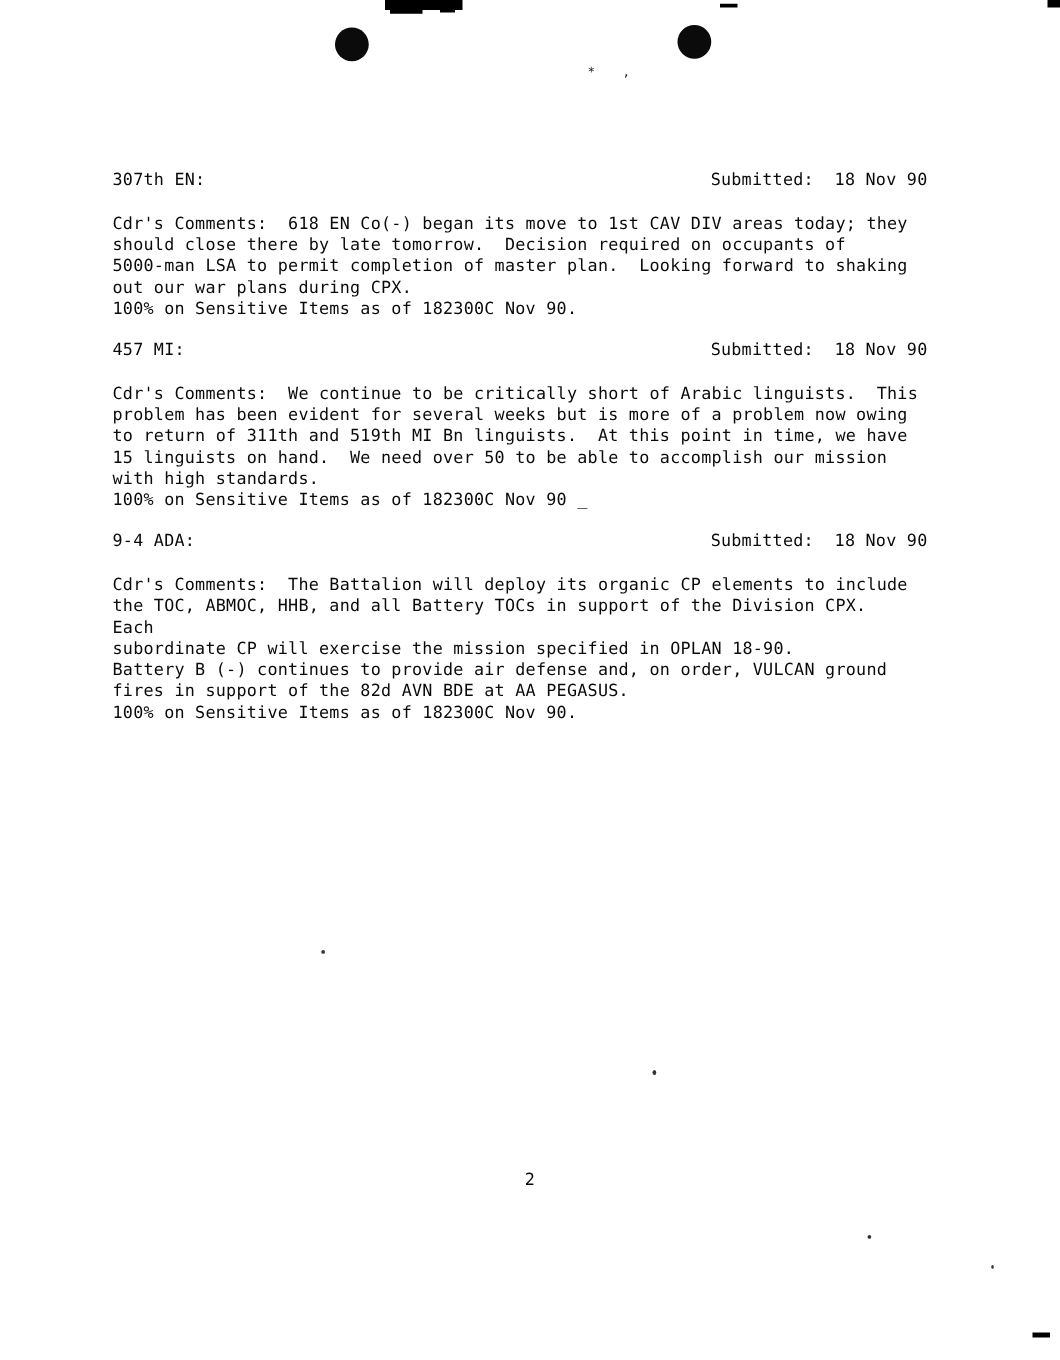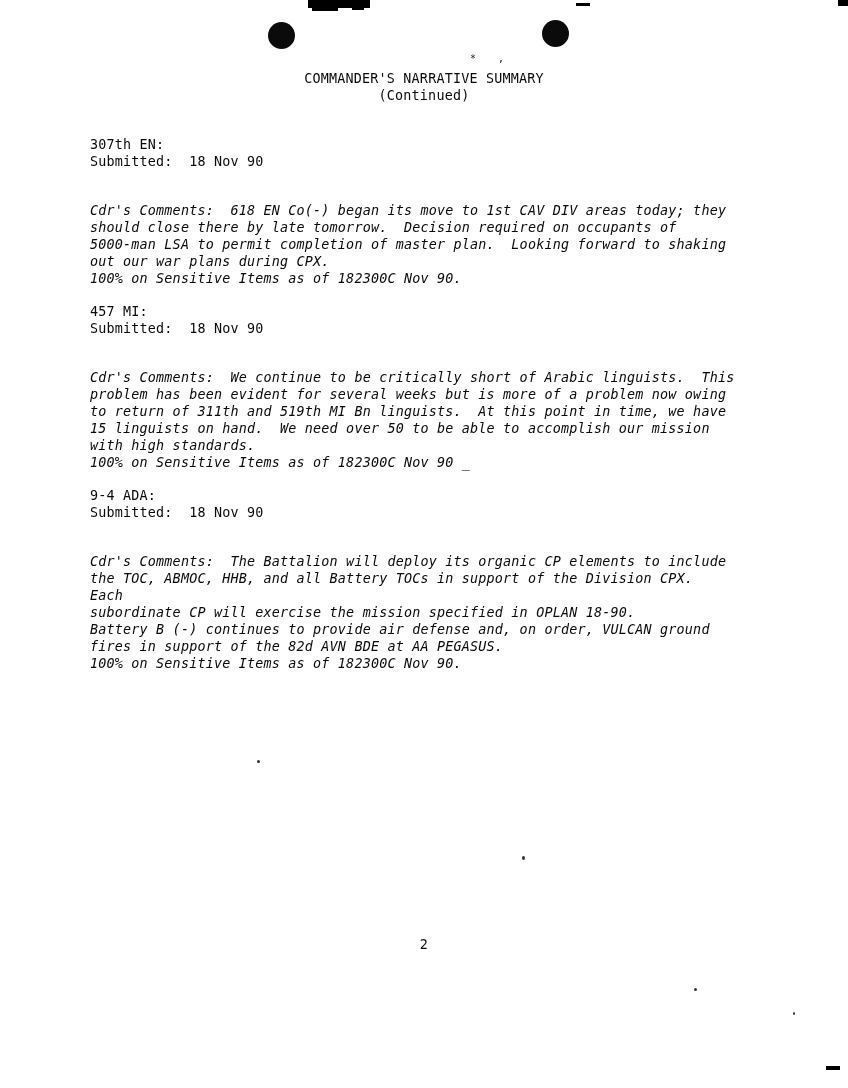--- a/index.html
+++ b/index.html
@@ -34,26 +34,24 @@
     position: absolute;
     top: 136px;
     left: 90px;
     width: 652px;
   }
   .section { margin-bottom: 16px; }
   .section-header {
     display: flex;
     justify-content: space-between;
     white-space: pre;
-    flex-direction: column;
   }
   .section-body {
-    margin-top: 32px;
+    margin-top: 18px;
     white-space: pre-wrap;
-    font-style: italic;
   }
   .page-number {
     position: absolute;
     top: 936px;
     left: 0;
     width: 100%;
     text-align: center;
   }
   
   .artifact { position: absolute; background: #000; }
@@ -85,24 +83,20 @@
   <div class="artifact" style="left:312px; top:8px; width:26px; height:3px;"></div>
   <div class="artifact" style="left:352px; top:8px; width:12px; height:2px;"></div>
   <div class="artifact" style="left:576px; top:3px; width:14px; height:3px;"></div>
   <div class="artifact" style="left:838px; top:0; width:10px; height:6px;"></div>
 
   <div class="hole" style="left:268px; top:22px; width:27px; height:27px;"></div>
   <div class="hole" style="left:542px; top:20px; width:27px; height:27px;"></div>
 
   <div class="tick-marks">* ,</div>
 
-  <div class="title-block">
-    <div class="title-line">COMMANDER'S NARRATIVE SUMMARY</div>
-    <div class="title-line">(Continued)</div>
-  </div>
 
   <div class="content">
 
     <div class="section">
       <div class="section-header">
         <span>307th EN:</span>
         <span>Submitted:  18 Nov 90</span>
       </div>
       <div class="section-body">Cdr's Comments:  618 EN Co(-) began its move to 1st CAV DIV areas today; they
 should close there by late tomorrow.  Decision required on occupants of

